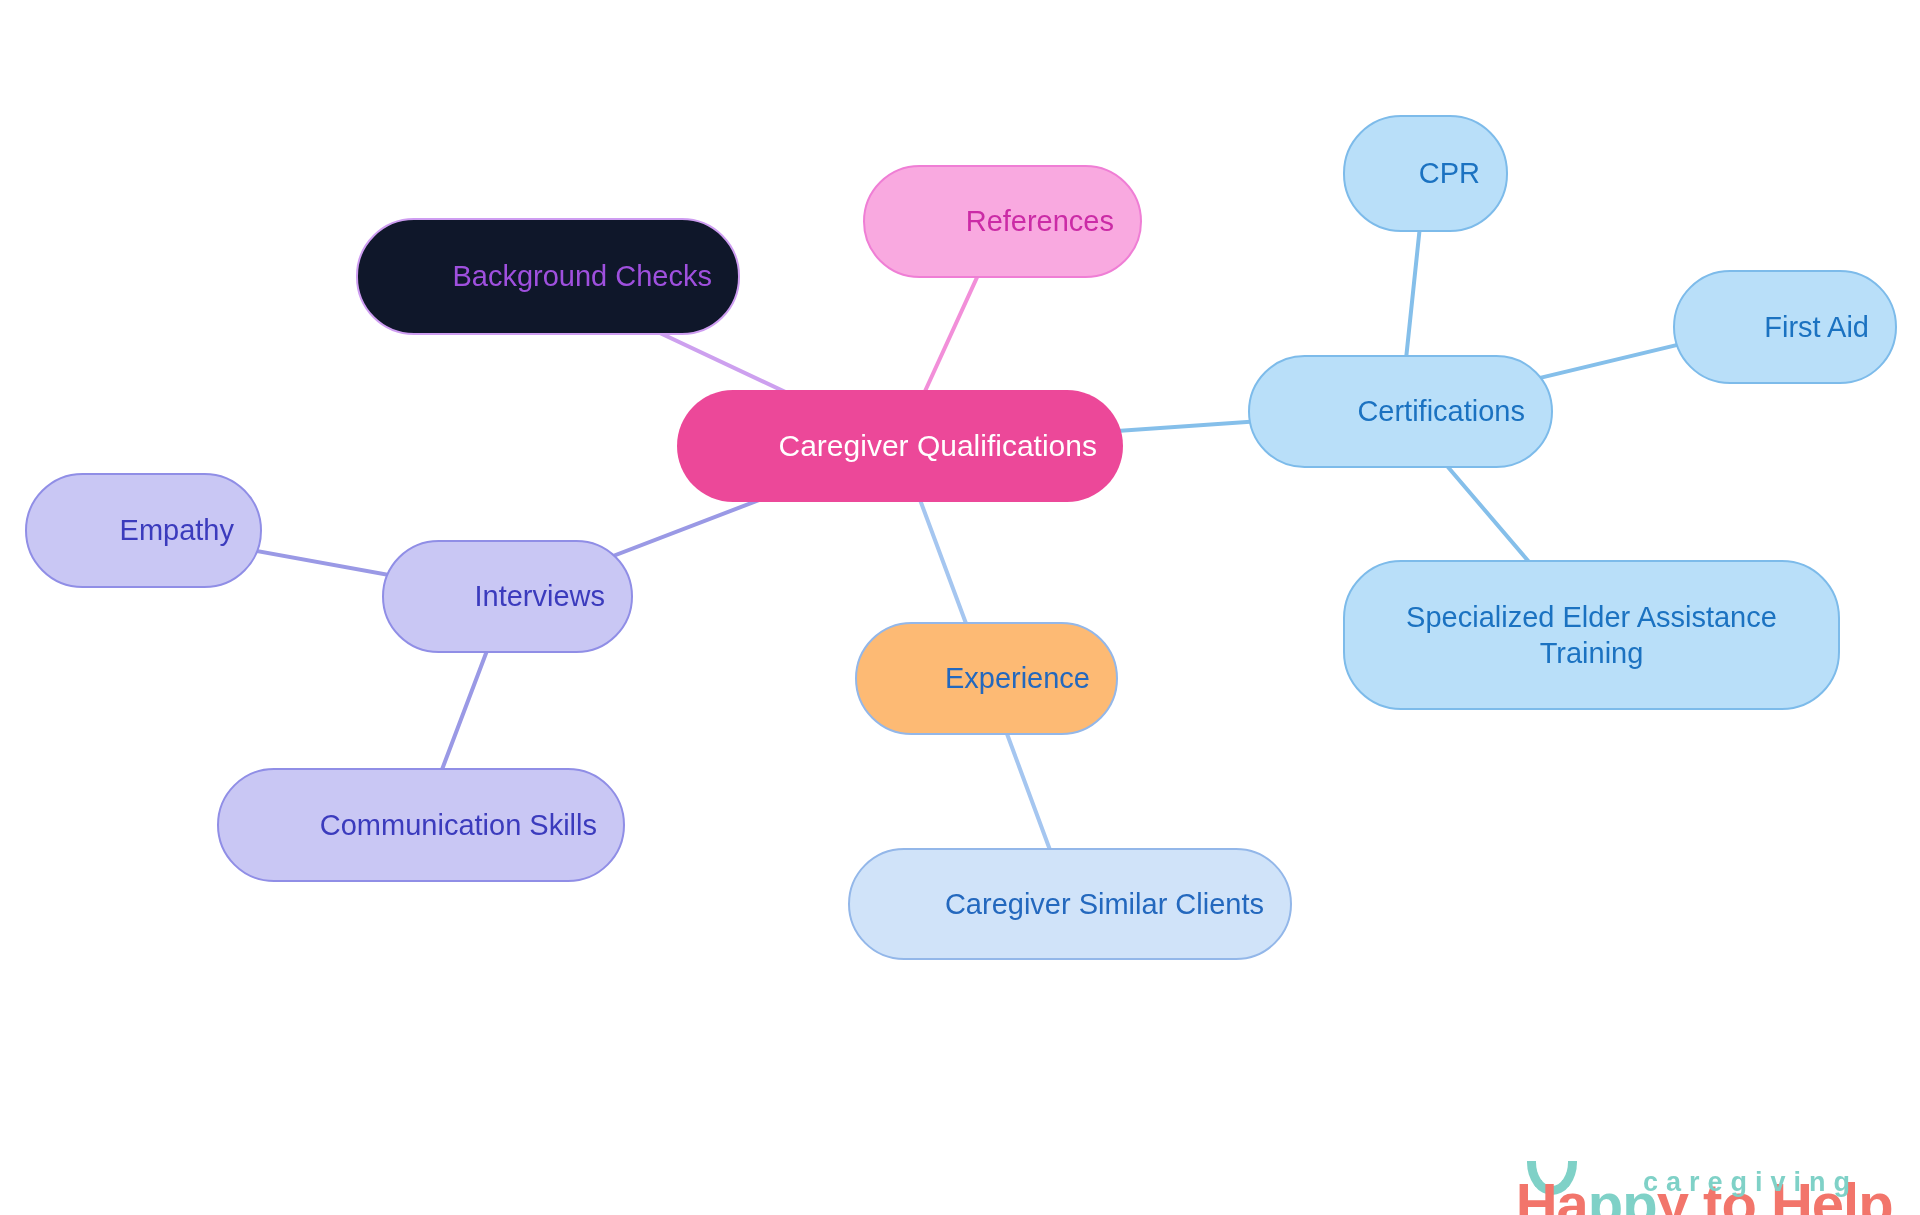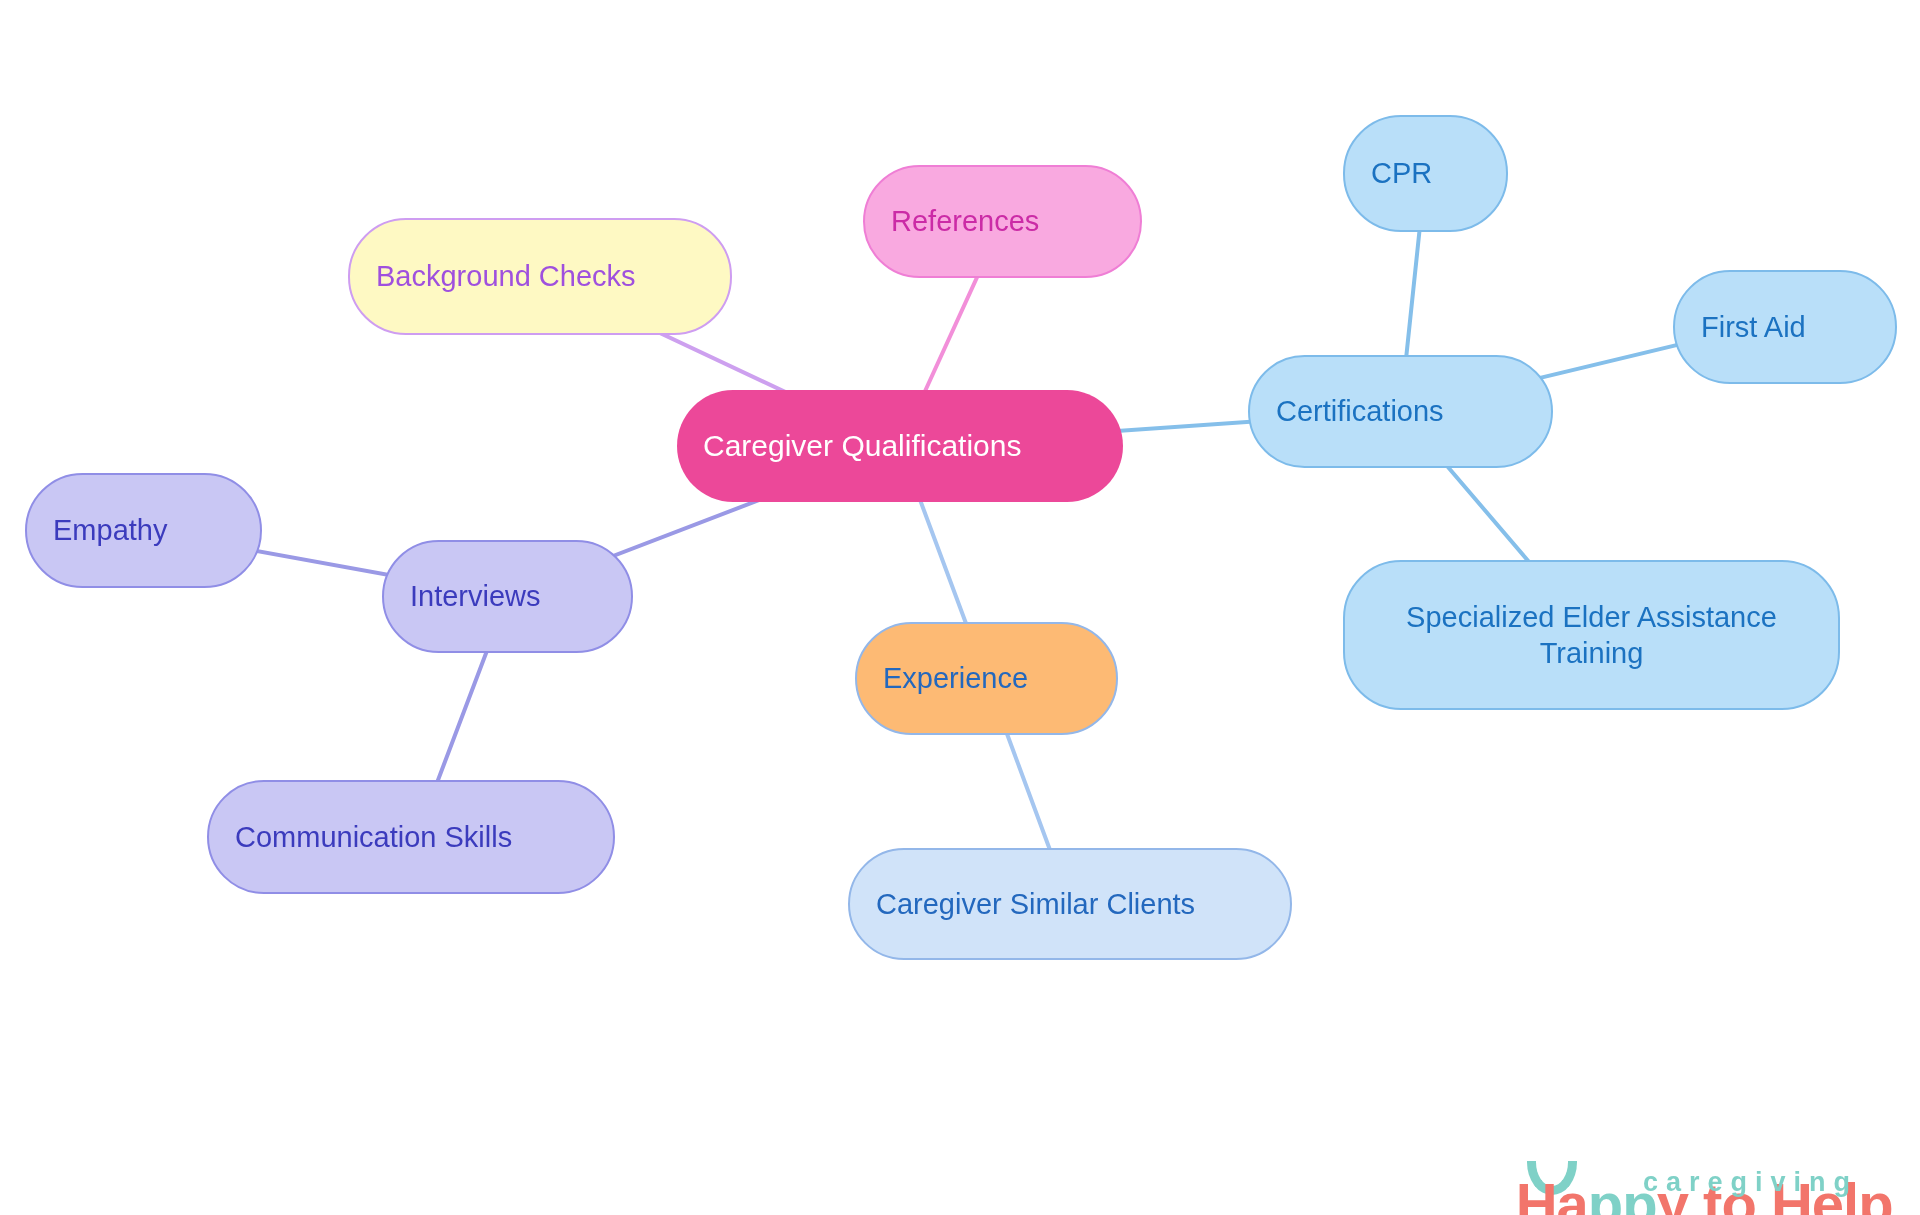--- a/index.html
+++ b/index.html
@@ -16,21 +16,21 @@
     left: 0; top: 0;
     width: 1920px; height: 1215px;
     z-index: 1;
   }
   #nodes { position: absolute; left: 0; top: 0; z-index: 2; }
   .node {
     position: absolute;
     box-sizing: border-box;
     display: flex;
     align-items: center;
-    justify-content: flex-start;
+    justify-content: flex-end;
     text-align: center;
     font-size: 29px;
     line-height: 1.25;
     padding: 4px 26px;
     border-style: solid;
     border-width: 2px;
     cursor: pointer;
   }
   .node.central {
     font-size: 30px;
@@ -96,42 +96,42 @@
       <line x1="507.5" y1="596.5" x2="421" y2="825" stroke="#9A99E5" stroke-width="4" stroke-linecap="round"></line>
       <line x1="986.5" y1="678.5" x2="1070" y2="904" stroke="#A5C6F0" stroke-width="4" stroke-linecap="round"></line>
     </svg>
   <div id="nodes">
       <div class="node central" style="left: 677px; top: 390px; width: 446px; height: 112px; background: #ec4899; border-color: rgb(23, 27, 34); color: rgb(255, 255, 255); border-radius: 56px;">
         <span>Caregiver Qualifications</span>
       </div>
       <div class="node" style="left: 863px; top: 165px; width: 279px; height: 113px; background: rgb(249, 169, 224); border-color: rgb(239, 126, 213); color: rgb(203, 43, 166); border-radius: 56.5px;">
         <span>References</span>
       </div>
-      <div class="node" style="left: 348px; top: 218px; width: 384px; height: 117px; background: #fef9c3; border-color: rgb(206, 157, 241); color: rgb(159, 80, 222); border-radius: 58px;">
+      <div class="node" style="left: 356px; top: 218px; width: 384px; height: 117px; background: #0f172a; border-color: rgb(206, 157, 241); color: rgb(159, 80, 222); border-radius: 58px;">
         <span>Background Checks</span>
       </div>
       <div class="node" style="left: 1343px; top: 115px; width: 165px; height: 117px; background: rgb(185, 223, 249); border-color: rgb(125, 187, 234); color: rgb(27, 114, 193); border-radius: 58px;">
         <span>CPR</span>
       </div>
       <div class="node" style="left: 1248px; top: 355px; width: 305px; height: 113px; background: rgb(185, 223, 249); border-color: rgb(125, 187, 234); color: rgb(27, 114, 193); border-radius: 56.5px;">
         <span>Certifications</span>
       </div>
       <div class="node" style="left: 1673px; top: 262px; width: 224px; height: 114px; background: rgb(185, 223, 249); border-color: rgb(125, 187, 234); color: rgb(27, 114, 193); border-radius: 57px; margin-top: 8px;">
         <span>First Aid</span>
       </div>
       <div class="node" style="left: 1343px; top: 560px; width: 497px; height: 150px; background: rgb(185, 223, 249); border-color: rgb(125, 187, 234); color: rgb(27, 114, 193); border-radius: 58px;">
         <span>Specialized Elder Assistance Training</span>
       </div>
       <div class="node" style="left: 25px; top: 473px; width: 237px; height: 115px; background: rgb(201, 199, 244); border-color: rgb(144, 142, 230); color: rgb(59, 59, 189); border-radius: 57.5px;">
         <span>Empathy</span>
       </div>
       <div class="node" style="left: 382px; top: 540px; width: 251px; height: 113px; background: rgb(201, 199, 244); border-color: rgb(144, 142, 230); color: rgb(59, 59, 189); border-radius: 56.5px;">
         <span>Interviews</span>
       </div>
-      <div class="node" style="left: 207px; top: 768px; width: 408px; height: 114px; background: rgb(201, 199, 244); border-color: rgb(144, 142, 230); color: rgb(59, 59, 189); border-radius: 57px; margin-top: 12px;">
+      <div class="node" style="left: 217px; top: 768px; width: 408px; height: 114px; background: rgb(201, 199, 244); border-color: rgb(144, 142, 230); color: rgb(59, 59, 189); border-radius: 57px;">
         <span>Communication Skills</span>
       </div>
       <div class="node" style="left: 855px; top: 622px; width: 263px; height: 113px; background: #fdba74; border-color: rgb(147, 183, 233); color: rgb(35, 104, 190); border-radius: 56.5px;">
         <span>Experience</span>
       </div>
       <div class="node" style="left: 848px; top: 848px; width: 444px; height: 112px; background: rgb(208, 227, 249); border-color: rgb(147, 183, 233); color: rgb(35, 104, 190); border-radius: 56px;">
         <span>Caregiver Similar Clients</span>
       </div>
     </div>
 

